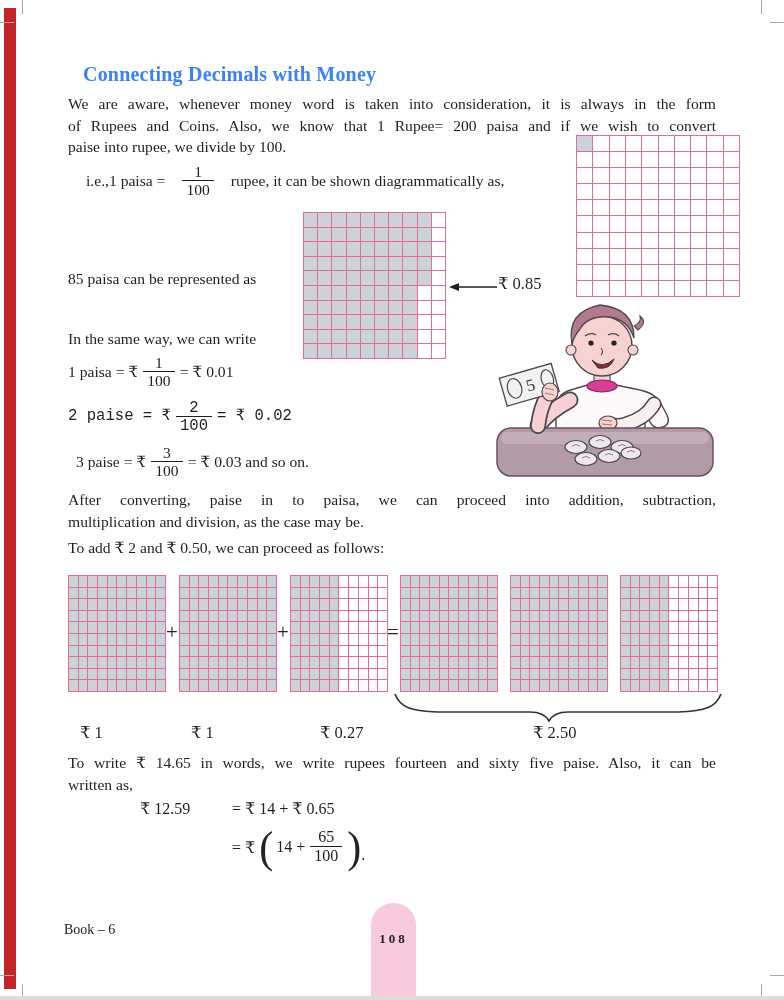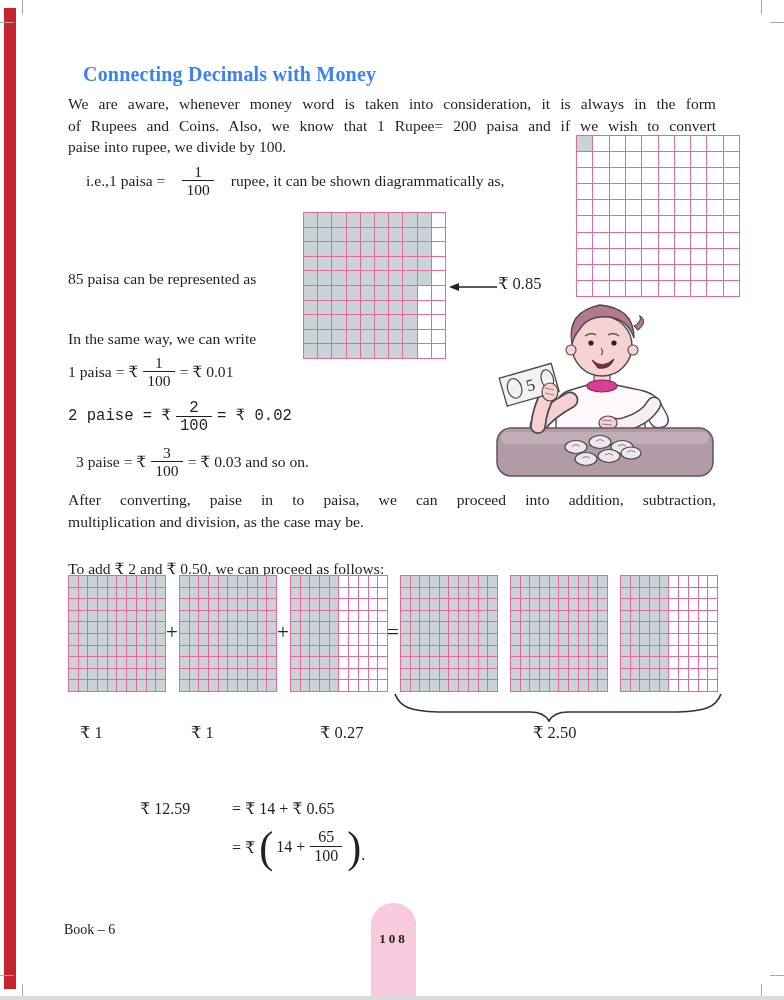--- a/index.html
+++ b/index.html
@@ -368,21 +368,21 @@
       <text x="38" y="95" font-size="17" fill="#333" font-family="Liberation Serif, DejaVu Serif, serif">5</text>
     </g>
     <ellipse cx="62" cy="96" rx="8" ry="9" fill="#f6d2d0" stroke="#4a4a4a" stroke-width="1.2"></ellipse>
     <path d="M57,92 l9,2 M57,97 l9,2" stroke="#8a5f5f" stroke-width="0.8" fill="none"></path>
   </svg>
 
   <div class="abs block body-t" style="top:489px;">
     <div class="just">After converting, paise in to paisa, we can proceed into addition, subtraction,</div>
     <div>multiplication and division, as the case may be.</div>
   </div>
-  <div class="abs body-t" style="left:68px;top:558px;">To add ₹ 2 and ₹ 0.50, we can proceed as follows:</div>
+  <div class="abs body-t" style="left:68px;top:537px;">To add ₹ 2 and ₹ 0.50, we can proceed as follows:</div>
 
   <div class="abs grid10" style="left: 68px; top: 575px; width: 96px; height: 115px; grid-template-columns: repeat(10, 1fr);">
       <div class="cell sh"></div>
       <div class="cell sh"></div>
       <div class="cell sh"></div>
       <div class="cell sh"></div>
       <div class="cell sh"></div>
       <div class="cell sh"></div>
       <div class="cell sh"></div>
       <div class="cell sh"></div>
@@ -995,20 +995,24 @@
 
   <svg class="abs" style="left:392px;top:692px;" width="332" height="30">
     <path d="M3,2 C8,15 18,19 46,20 L138,20 Q152,20 157,29 Q162,20 176,20 L286,20 C314,19 324,15 329,2" fill="none" stroke="#333" stroke-width="1.7"></path>
   </svg>
 
   <div class="abs glabel" style="left:80px;top:723px;">₹ 1</div>
   <div class="abs glabel" style="left:191px;top:723px;">₹ 1</div>
   <div class="abs glabel" style="left:320px;top:723px;">₹ 0.27</div>
   <div class="abs glabel" style="left:533px;top:723px;">₹ 2.50</div>
 
+  <div class="abs block body-t" style="top:752px;">
+    <div class="just">To write ₹ 14.65 in words, we write rupees fourteen and sixty five paise. Also, it can be</div>
+    <div>written as,</div>
+  </div>
 
   <div class="abs eq" style="left:140px;top:799px;">₹ 12.59</div>
   <div class="abs eq" style="left:232px;top:799px;">= ₹ 14 + ₹ 0.65</div>
   <div class="abs frow eq" style="left:232px;top:822px;height:50px;">
     <span>= ₹</span>
     <span class="bigpar" style="margin-left:4px;">(</span>
     <span style="margin-left:3px;text-align:right;">14 +</span>
     <span class="frac">
       <span class="num">65</span>
       <span class="den">100</span>

